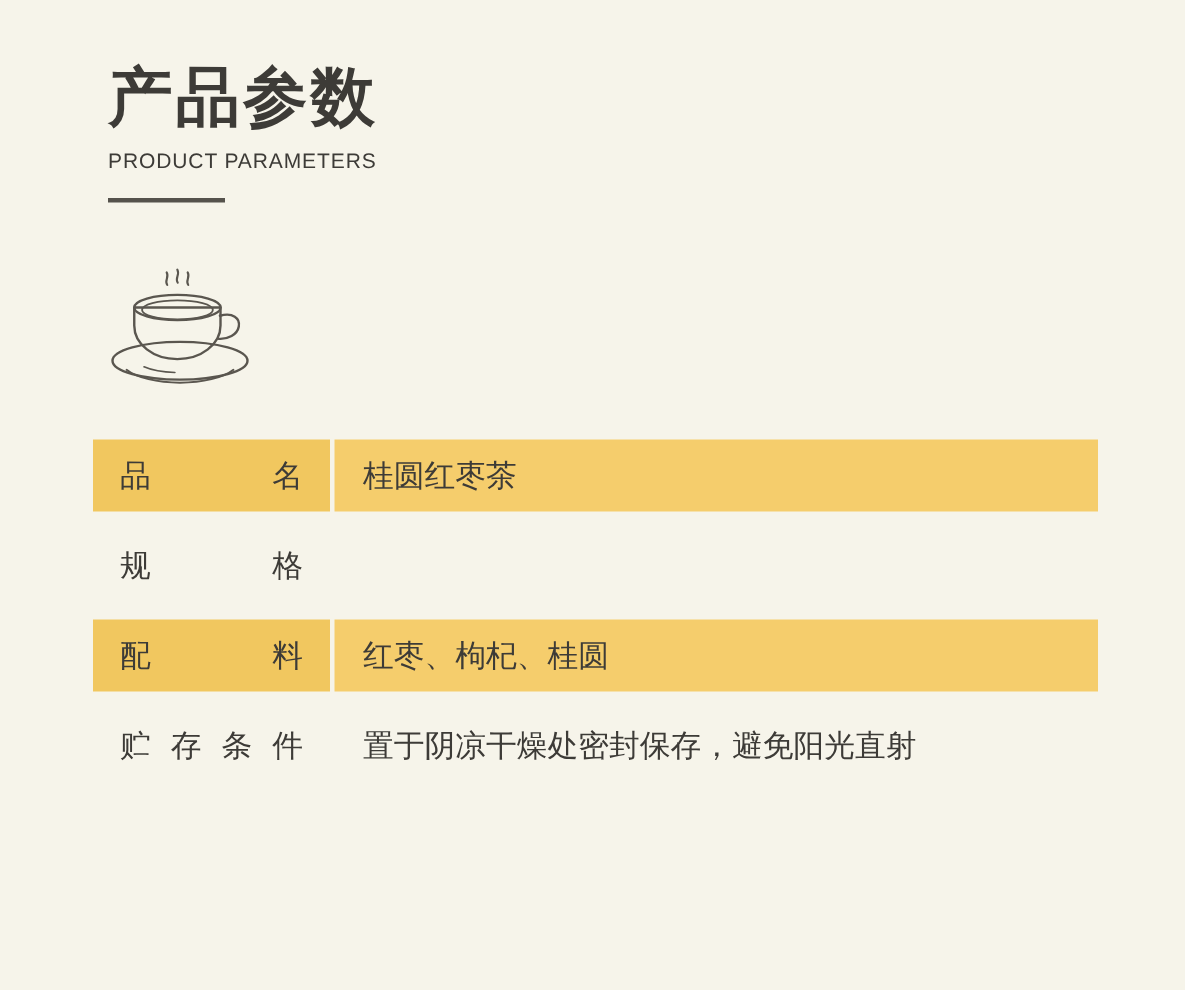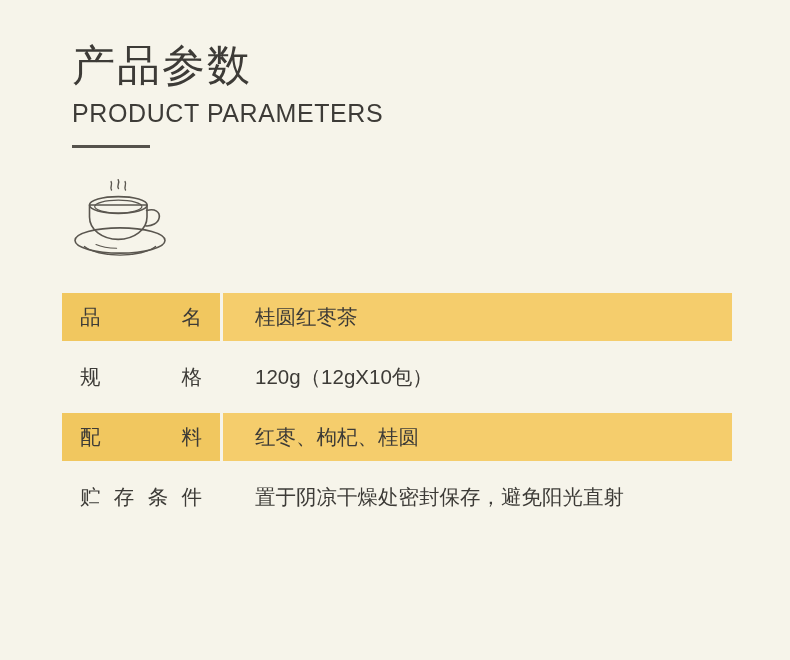--- a/index.html
+++ b/index.html
@@ -22,29 +22,29 @@
   }
 
   
   .header {
     position: absolute;
     left: 72px;
     top: 42px;
   }
   .title-cn {
     font-size: 43px;
-    font-weight: normal;
+    font-weight: bold;
     color: #3d3b37;
     letter-spacing: 2px;
     line-height: 1.1;
     margin: 0;
     white-space: nowrap;
   }
   .title-en {
-    font-size: 25px;
+    font-size: 14px;
     color: #3d3b37;
     letter-spacing: 0.6px;
     margin-top: 10px;
     white-space: nowrap;
     font-weight: 400;
   }
   .title-rule {
     margin-top: 17px;
     width: 78px;
     height: 3px;
@@ -94,21 +94,21 @@
   }
   .cell-gap {
     width: 3px;
     flex: 0 0 3px;
   }
   .cell-value {
     flex: 1 1 auto;
     display: flex;
     align-items: center;
     box-sizing: border-box;
-    padding-left: 32px;
+    padding-left: 19px;
   }
   .value-text {
     font-size: 20.5px;
     color: #3d3b37;
     white-space: nowrap;
   }
 
   .spec-row.highlight .cell-label {
     background: #f1c75f;
   }
@@ -162,23 +162,20 @@
       <div class="cell-value">
         <span class="value-text">桂圆红枣茶</span>
       </div>
     </div>
 
     <div class="spec-row plain">
       <div class="cell-label">
         <span class="label-text">规格</span>
       </div>
       <div class="cell-gap"></div>
-      <div class="cell-value">
-        <span class="value-text">120g（12gX10包）</span>
-      </div>
     </div>
 
 
     <div class="spec-row highlight">
       <div class="cell-label">
         <span class="label-text">配料</span>
       </div>
       <div class="cell-gap"></div>
       <div class="cell-value">
         <span class="value-text">红枣、枸杞、桂圆</span>

